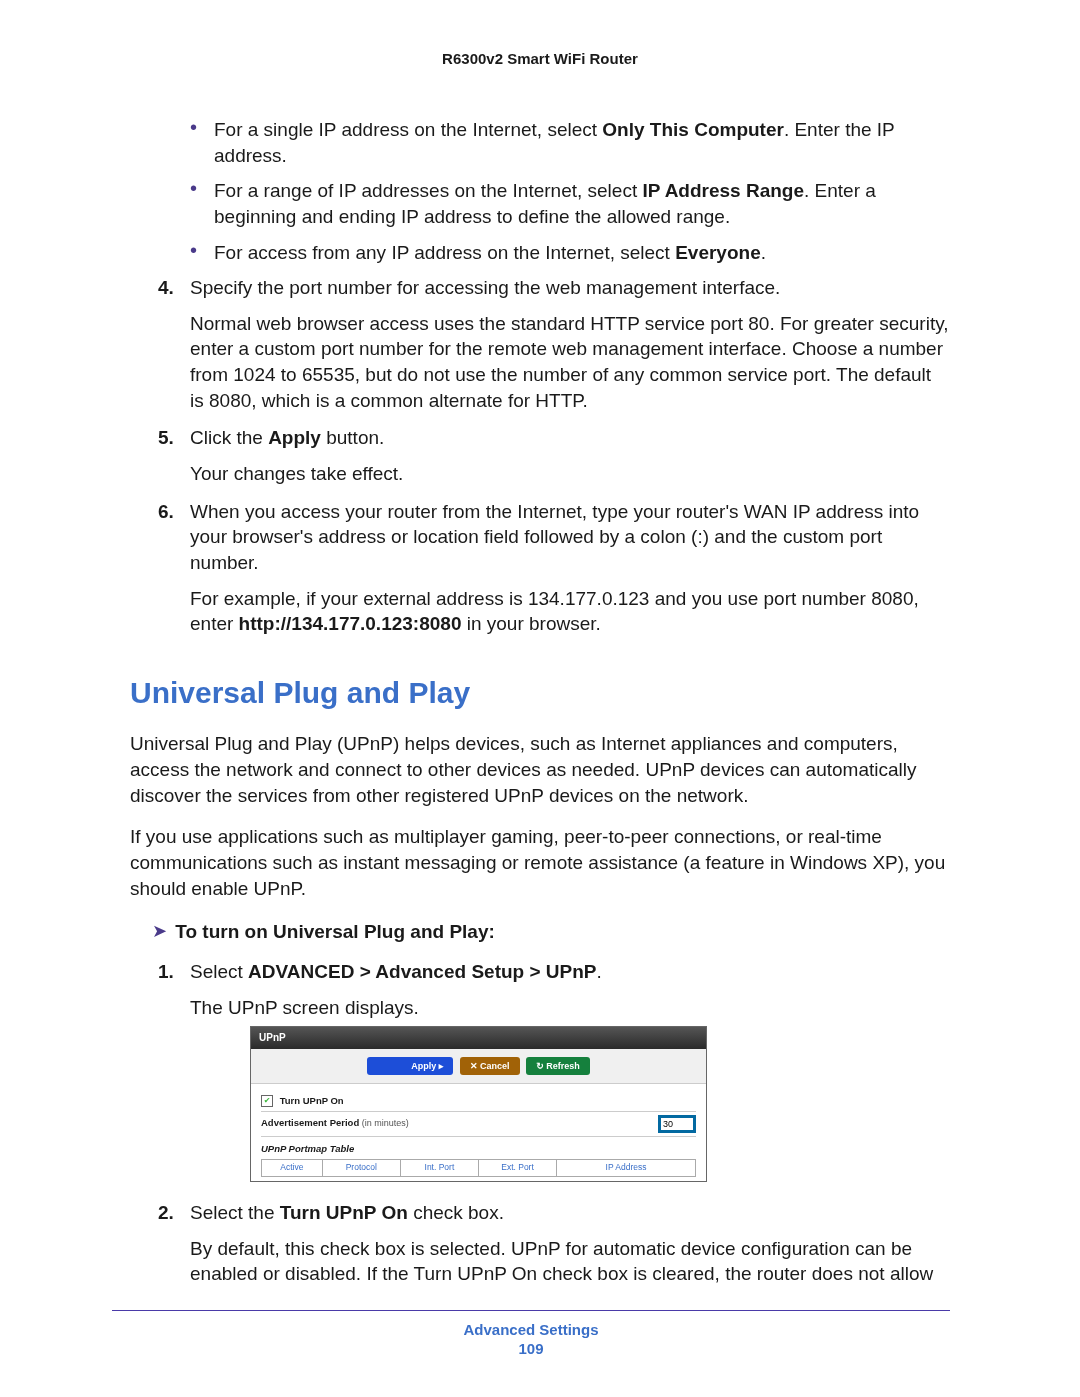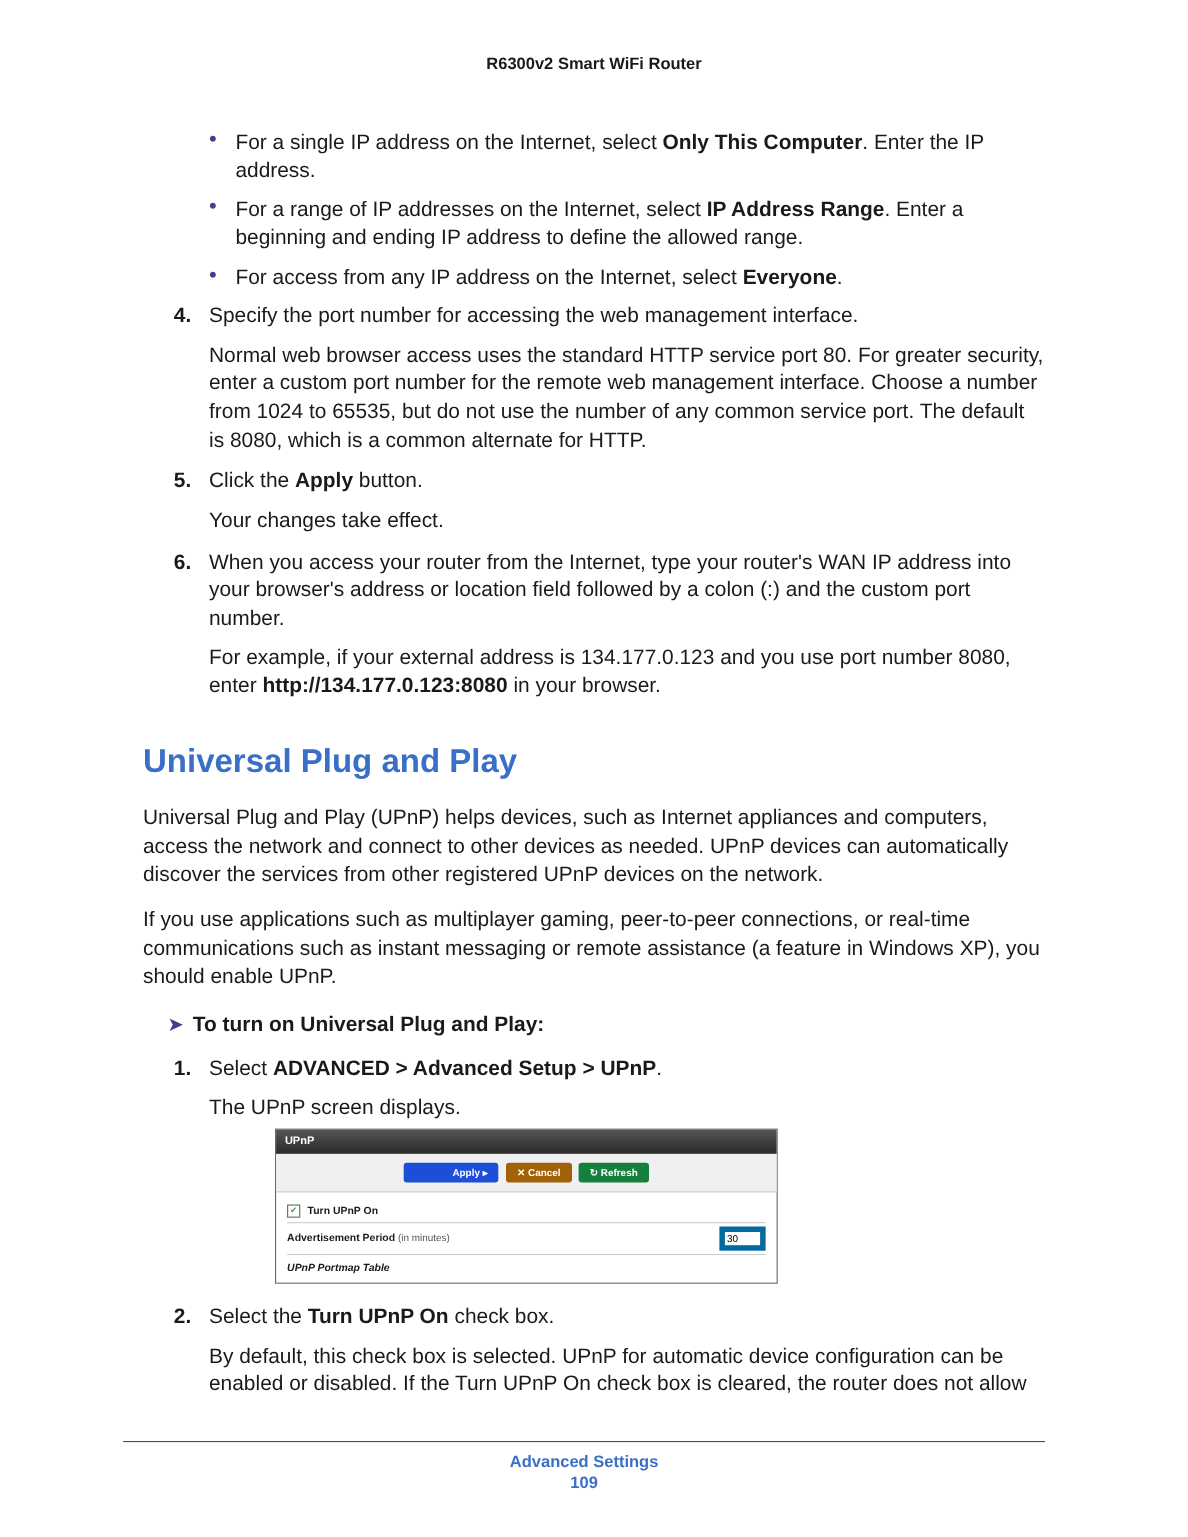--- a/index.html
+++ b/index.html
@@ -131,21 +131,21 @@
     width: 10px; height: 10px;
     border: 1px solid #666;
     margin-right: 4px;
     vertical-align: middle;
     font-size: 8px;
     line-height: 10px;
     text-align: center;
     color: #3bb73b;
   }
   .upnp-input {
-    border: 5px solid #0369a1;
+    border: 3px solid #0369a1;
     width: 28px;
     height: 12px;
     font-size: 9px;
     padding: 0 2px;
     text-align: left;
   }
   .upnp-sub {
     font-weight: bold;
     margin-top: 6px;
     padding-bottom: 2px;
@@ -264,20 +264,31 @@
               <span></span>
             </div>
             <div class="upnp-row">
               <span>
                 <span class="bold" style="font-size:9.5px;">Advertisement Period</span>
                 <span class="light">(in minutes)</span>
               </span>
               <input class="upnp-input" value="30" style="">
             </div>
             <div class="upnp-sub">UPnP Portmap Table</div>
+            <table class="upnp-table">
+              <tbody>
+                  <tr>
+                <th style="width:14%">Active</th>
+                <th style="width:18%">Protocol</th>
+                <th style="width:18%">Int. Port</th>
+                <th style="width:18%">Ext. Port</th>
+                <th style="width:32%">IP Address</th>
+              </tr>
+            </tbody>
+              </table>
           </div>
         </div>
       </li>
 
       <li>
         <span class="num">2.</span>
         <span>Select the </span><span class="bold">Turn UPnP On</span><span> check box.</span>
         <div class="para">By default, this check box is selected. UPnP for automatic device configuration can be enabled or disabled. If the Turn UPnP On check box is cleared, the router does not allow</div>
       </li>
     </ol>

